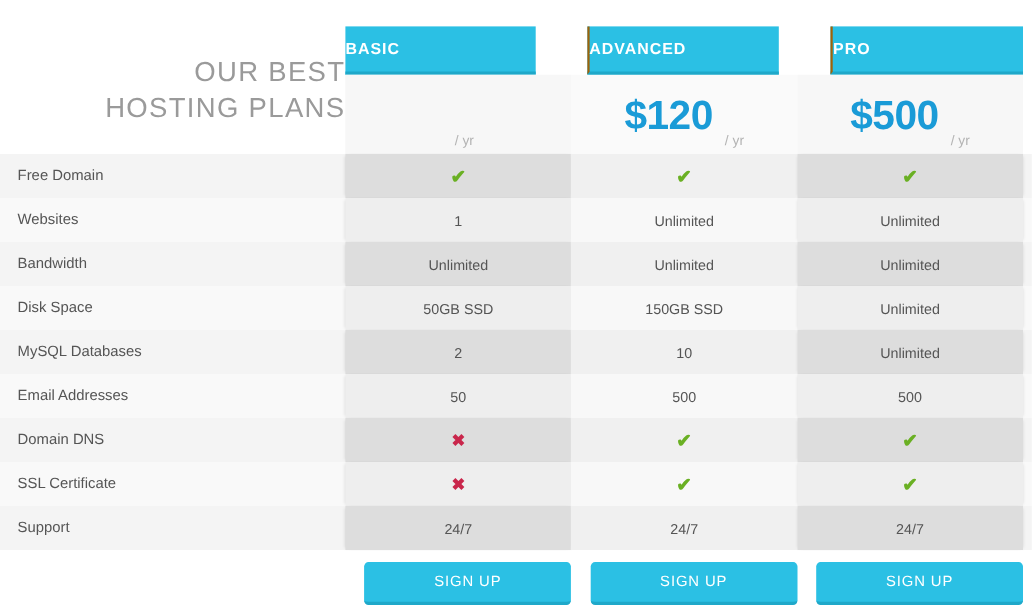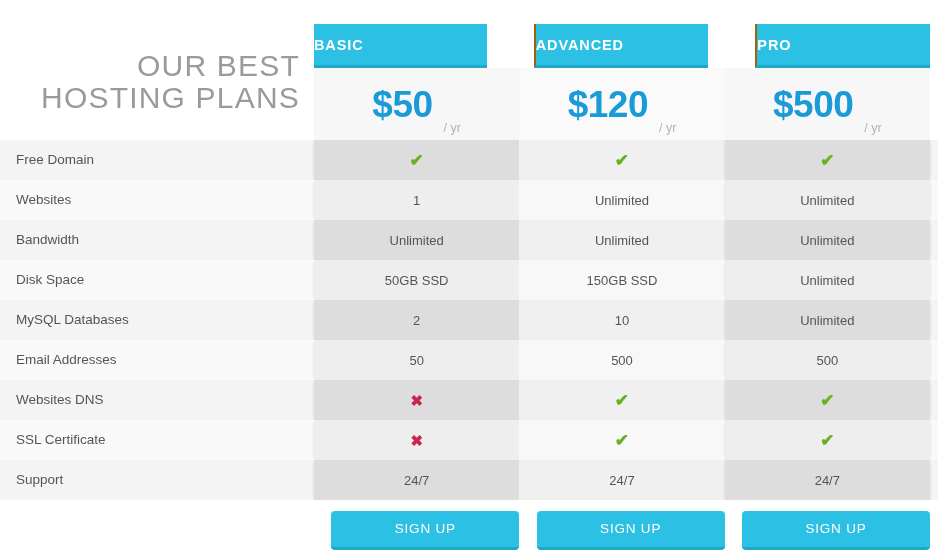--- a/index.html
+++ b/index.html
@@ -86,24 +86,25 @@
   }
 
   
   .title-block {
     position: absolute;
     left: 0;
     top: 50px;
     width: 300px;
     text-align: right;
     color: #9a9a9a;
-    font-size: 30px;
+    font-size: 25px;
     line-height: 32px;
     letter-spacing: 1.2px;
     font-weight: 300;
+    padding-left: 14px;
   }
   .title-line {
     display: block;
     white-space: nowrap;
   }
 
   
   .rows {
     position: absolute;
     left: 0;
@@ -220,21 +221,20 @@
     <div class="plan-header">
       <span class="plan-header-label">ADVANCED</span>
     </div>
     <div class="plan-header">
       <span class="plan-header-label">PRO</span>
     </div>
   </div>
 
   <div class="price-row">
     <div class="price-cell shade">
-      <span class="price-amount">$50</span>
       <span class="price-period">/ yr</span>
     </div>
     <div class="price-cell">
       <span class="price-amount">$120</span>
       <span class="price-period">/ yr</span>
     </div>
     <div class="price-cell shade">
       <span class="price-amount">$500</span>
       <span class="price-period">/ yr</span>
     </div>
@@ -319,21 +319,21 @@
           </div>
           <div class="cell plain">
             <span>500</span>
           </div>
           <div class="cell tint">
             <span>500</span>
           </div>
         </div>
       </div>
       <div class="frow odd">
-        <div class="fname">Websites DNS</div>
+        <div class="fname">Domain DNS</div>
         <div class="cells">
           <div class="cell tint">
             <span class="mark-no">✖</span>
           </div>
           <div class="cell plain">
             <span class="mark-yes">✔</span>
           </div>
           <div class="cell tint">
             <span class="mark-yes">✔</span>
           </div>

